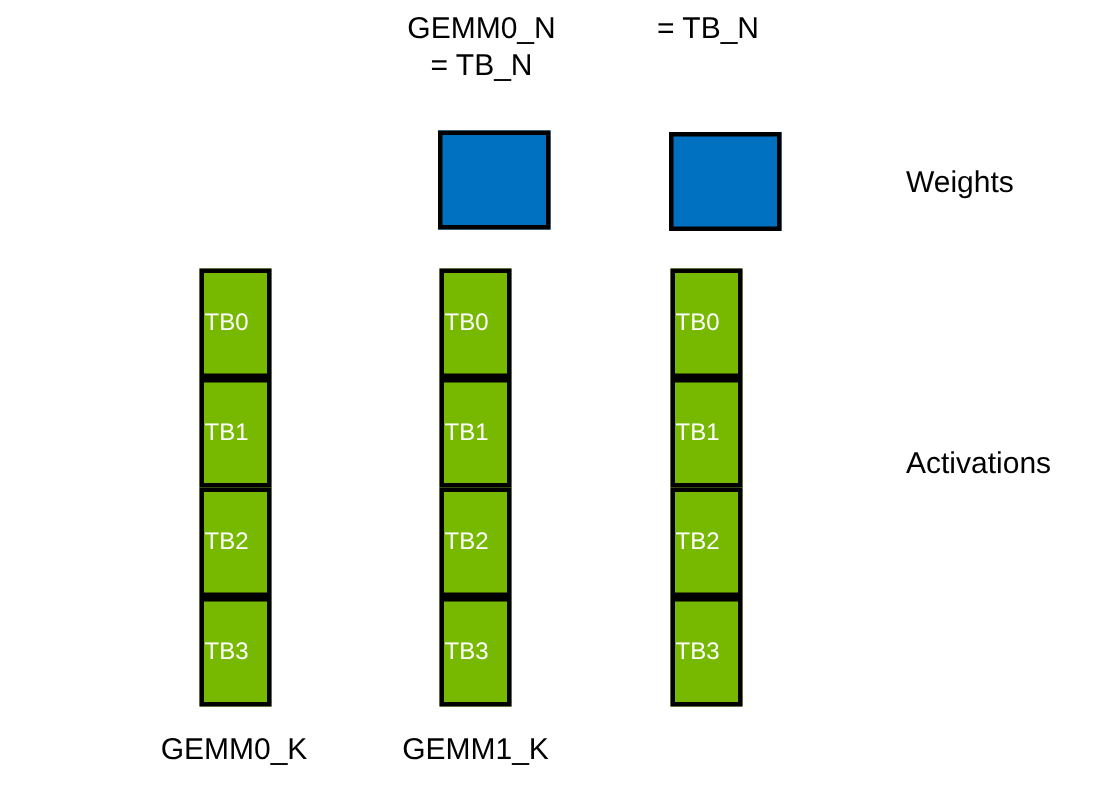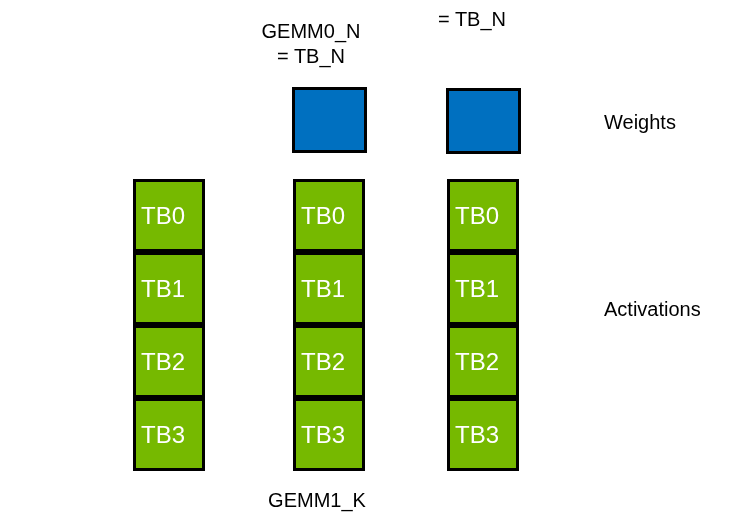--- a/index.html
+++ b/index.html
@@ -43,38 +43,38 @@
     background: var(--weights-fill, #0070C0);
   }
   .col {
     position: absolute;
     top: 179px;
     display: flex;
     flex-direction: column;
   }
   .tb {
     box-sizing: border-box;
-    width: 72px;
+    width: 48px;
     height: 73px;
     border: 3px solid var(--border, #000000);
     background: var(--activations-fill, #76B900);
     color: var(--block-text, #FFFFFF);
     display: flex;
     align-items: center;
     justify-content: center;
     padding-right: 12px;
-    font-size: 24px;
+    font-size: 16px;
   }
 </style>
 </head>
 <body>
 
 <div class="stage">
 
-  <div class="top-label" style="left:241px; top:7px;margin-top:12px;">
+  <div class="top-label" style="left:251px; top:7px;">
     <div>GEMM0_N</div>
     <div>= TB_N</div>
   </div>
   <div class="top-label" style="left:402px; top:7px;">
     <div>= TB_N</div>
   </div>
 
   <div class="wsq" style="left:292px; top:87px;"></div>
   <div class="wsq" style="left:446px; top:88px;"></div>
 
@@ -94,15 +94,16 @@
     <div class="tb">TB2</div>
     <div class="tb">TB3</div>
   </div>
   <div class="col" style="left:447px;">
     <div class="tb">TB0</div>
     <div class="tb">TB1</div>
     <div class="tb">TB2</div>
     <div class="tb">TB3</div>
   </div>
 
+  <div class="label centered" style="left:96px; top:488px; width:120px;">GEMM0_K</div>
   <div class="label centered" style="left:257px; top:488px; width:120px;">GEMM1_K</div>
 
 </div>
 
 </body></html>

